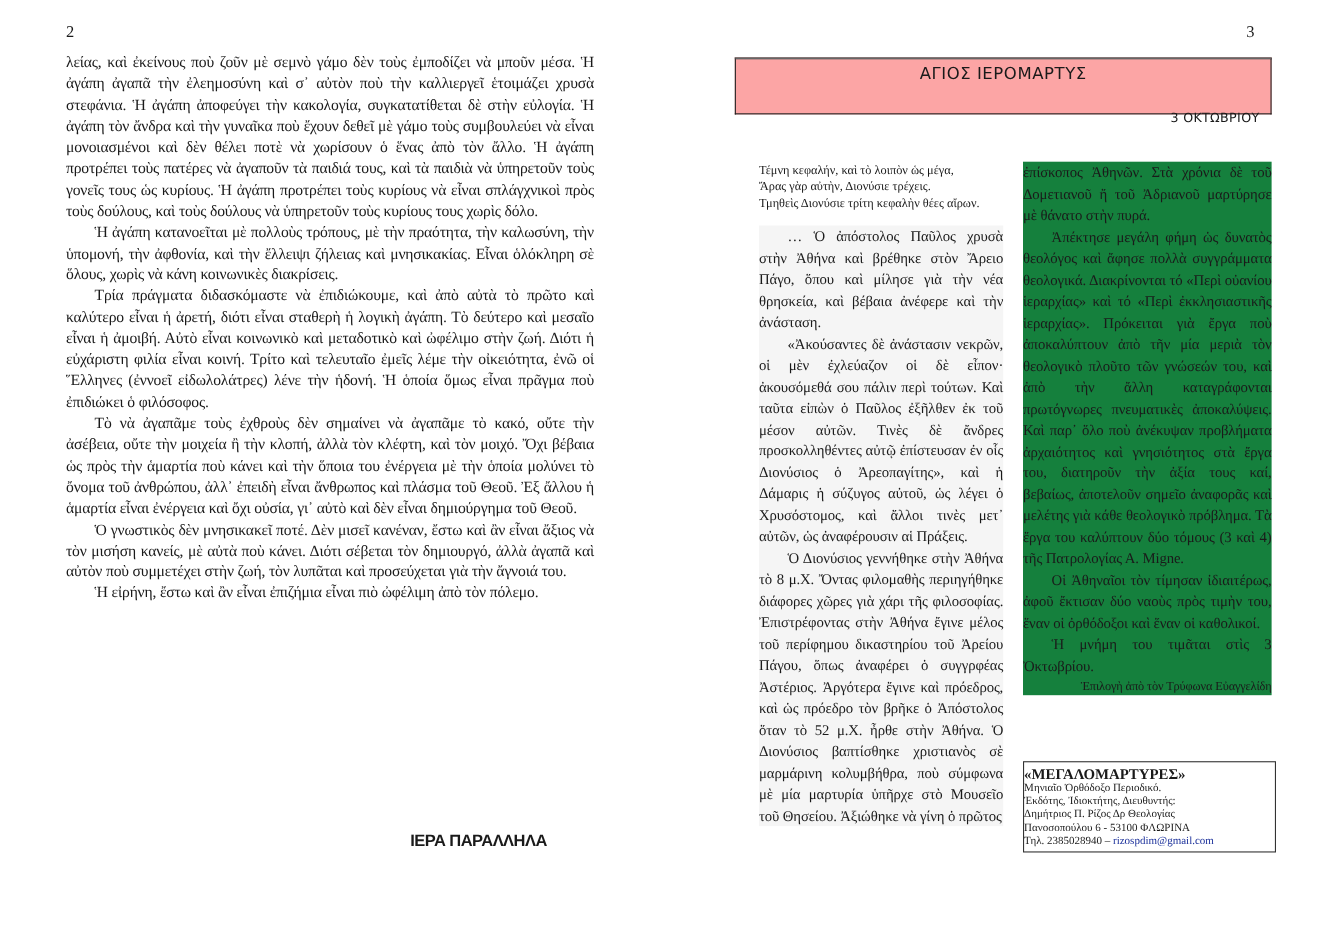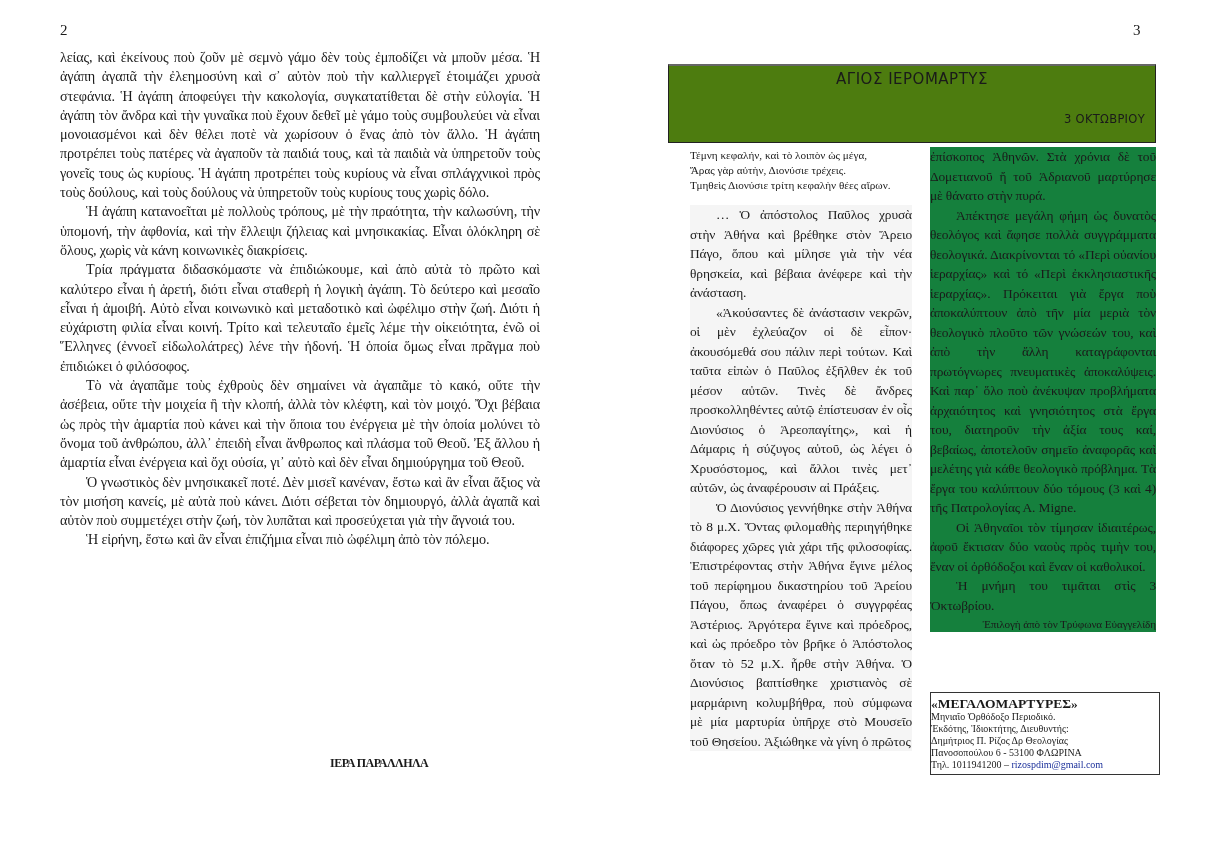--- a/index.html
+++ b/index.html
@@ -8,26 +8,26 @@
   .page-num { position: absolute; top: 22px; font-family: "Liberation Serif", serif; font-size: 15px; }
   #pn-left { left: 60px; }
   #pn-right { left: 1133px; }
 
   .col { position: absolute; font-family: "DejaVu Serif", serif; }
   .col p { margin: 0; text-align: justify; font-family: Liberation Serif, serif; }
   .col p.ind { text-indent: 26px; }
 
   
   #left-col { left: 60px; top: 48px; width: 480px; font-size: 14.2px; line-height: 19.3px; letter-spacing: -0.15px; }
-  #left-sign { position: absolute; left: 330px; top: 756px; width: 210px; text-align: left;
-               font-family: Liberation Serif, serif; font-weight: bold; font-size: 12px; letter-spacing: -0.5px; }
+  #left-sign { position: absolute; left: 330px; top: 756px; width: 210px; text-align: center;
+               font-family: Liberation Sans, sans-serif; font-weight: bold; font-size: 15px; letter-spacing: -0.5px; }
 
   
-  #hdr-box { position: absolute; left: 668px; top: 64px; width: 488px; height: 79px;
-             background: #4d7c0f; border: 1px solid #222; border-top: 2px solid #666; box-sizing: border-box; }
+  #hdr-box { position: absolute; left: 668px; top: 52px; width: 488px; height: 52px;
+             background: #fca5a5; border: 1px solid #222; border-top: 2px solid #666; box-sizing: border-box; }
   #hdr-super { position: absolute; left: 0; width: 100%; top: 4px; text-align: center;
                font-family: "DejaVu Sans", sans-serif; font-size: 15px; letter-spacing: 0.5px; }
   #hdr-title { position: absolute; left: 0; width: 100%; top: 22px; text-align: center;
                font-family: "DejaVu Sans", sans-serif; font-weight: bold; font-size: 17.5px; letter-spacing: 1px; }
   #hdr-date { position: absolute; right: 10px; top: 46px; font-family: "DejaVu Sans", sans-serif; font-size: 11.5px; letter-spacing: 0.3px; }
 
   
   #poem { position: absolute; left: 690px; top: 148px; width: 240px;
           font-family: Liberation Serif, serif; font-size: 11.2px; line-height: 15px; }
   #poem div { white-space: nowrap; }
@@ -87,15 +87,15 @@
   <p id="attrib">Ἐπιλογὴ ἀπὸ τὸν Τρύφωνα Εὐαγγελίδη</p>
 </div>
 
 <div id="pub-box">
   <div id="pub-title">«ΜΕΓΑΛΟΜΑΡΤΥΡΕΣ»</div>
   <div class="pub-line">Μηνιαῖο Ὀρθόδοξο Περιοδικό.</div>
   <div class="pub-line">Ἐκδότης, Ἰδιοκτήτης, Διευθυντής:</div>
   <div class="pub-line">Δημήτριος Π. Ρίζος Δρ Θεολογίας</div>
   <div class="pub-line">Πανοσοπούλου 6 - 53100 ΦΛΩΡΙΝΑ</div>
   <div class="pub-line">
-    <span>Τηλ. 1011941200 – </span><span id="pub-email">rizospdim@gmail.com</span>
+    <span>Τηλ. 2385028940 – </span><span id="pub-email">rizospdim@gmail.com</span>
   </div>
 </div>
 
 </body></html>

